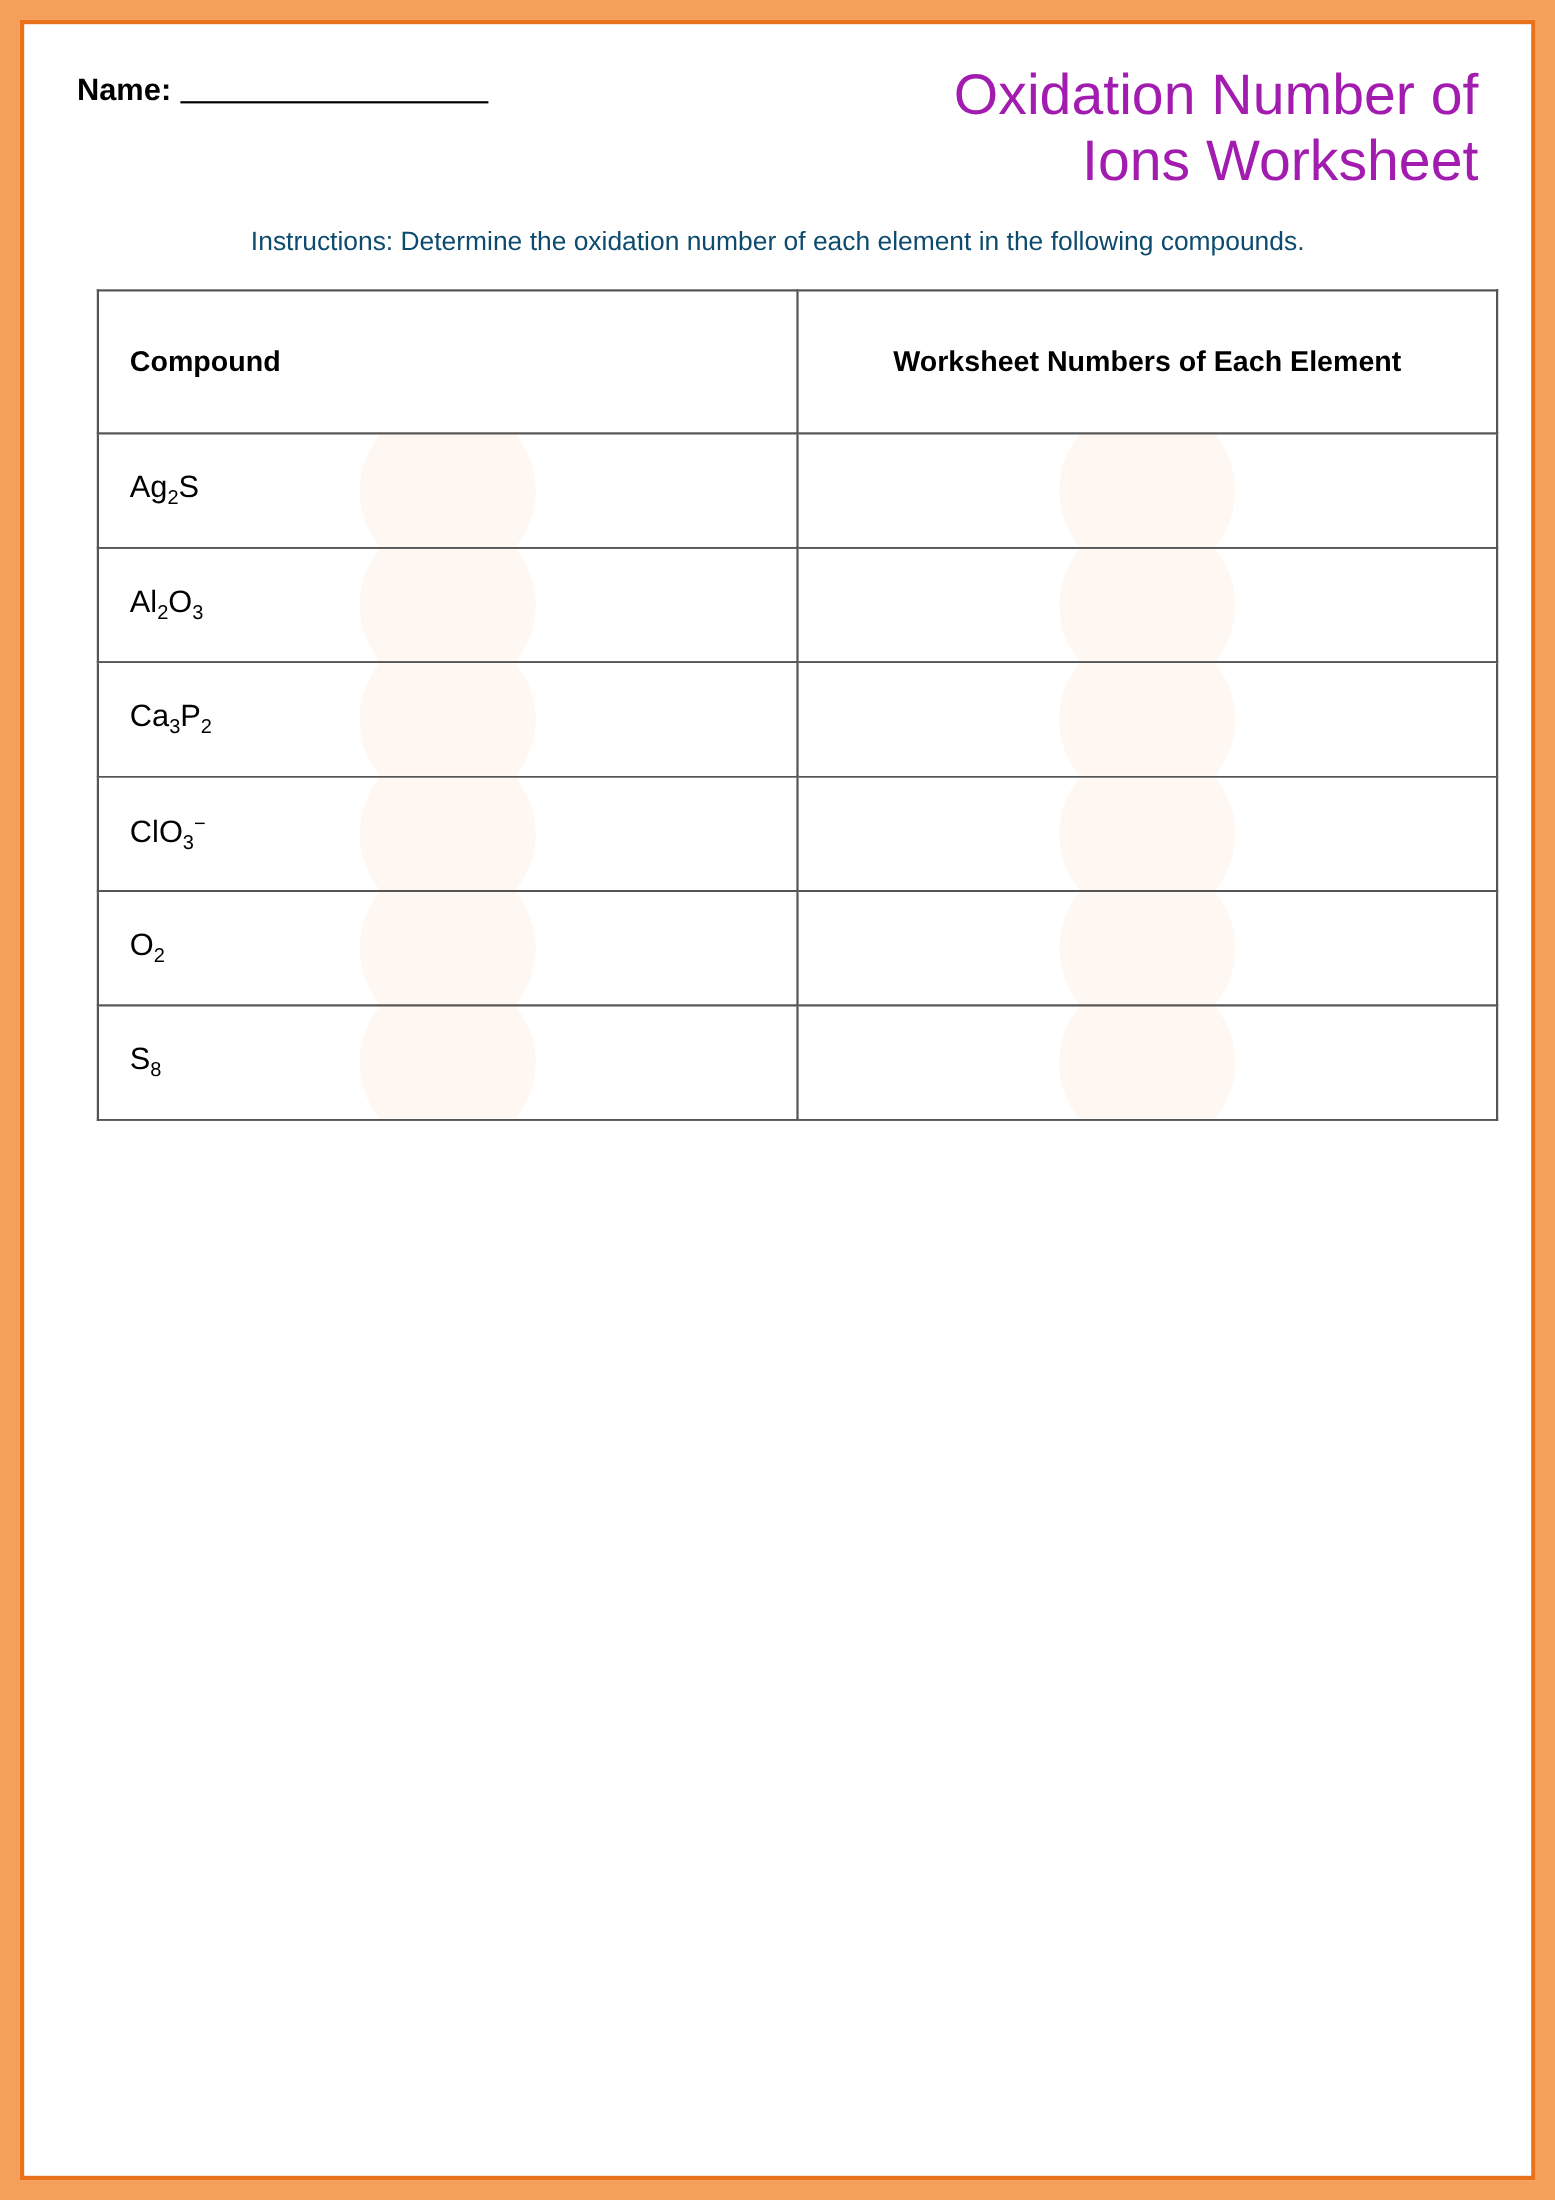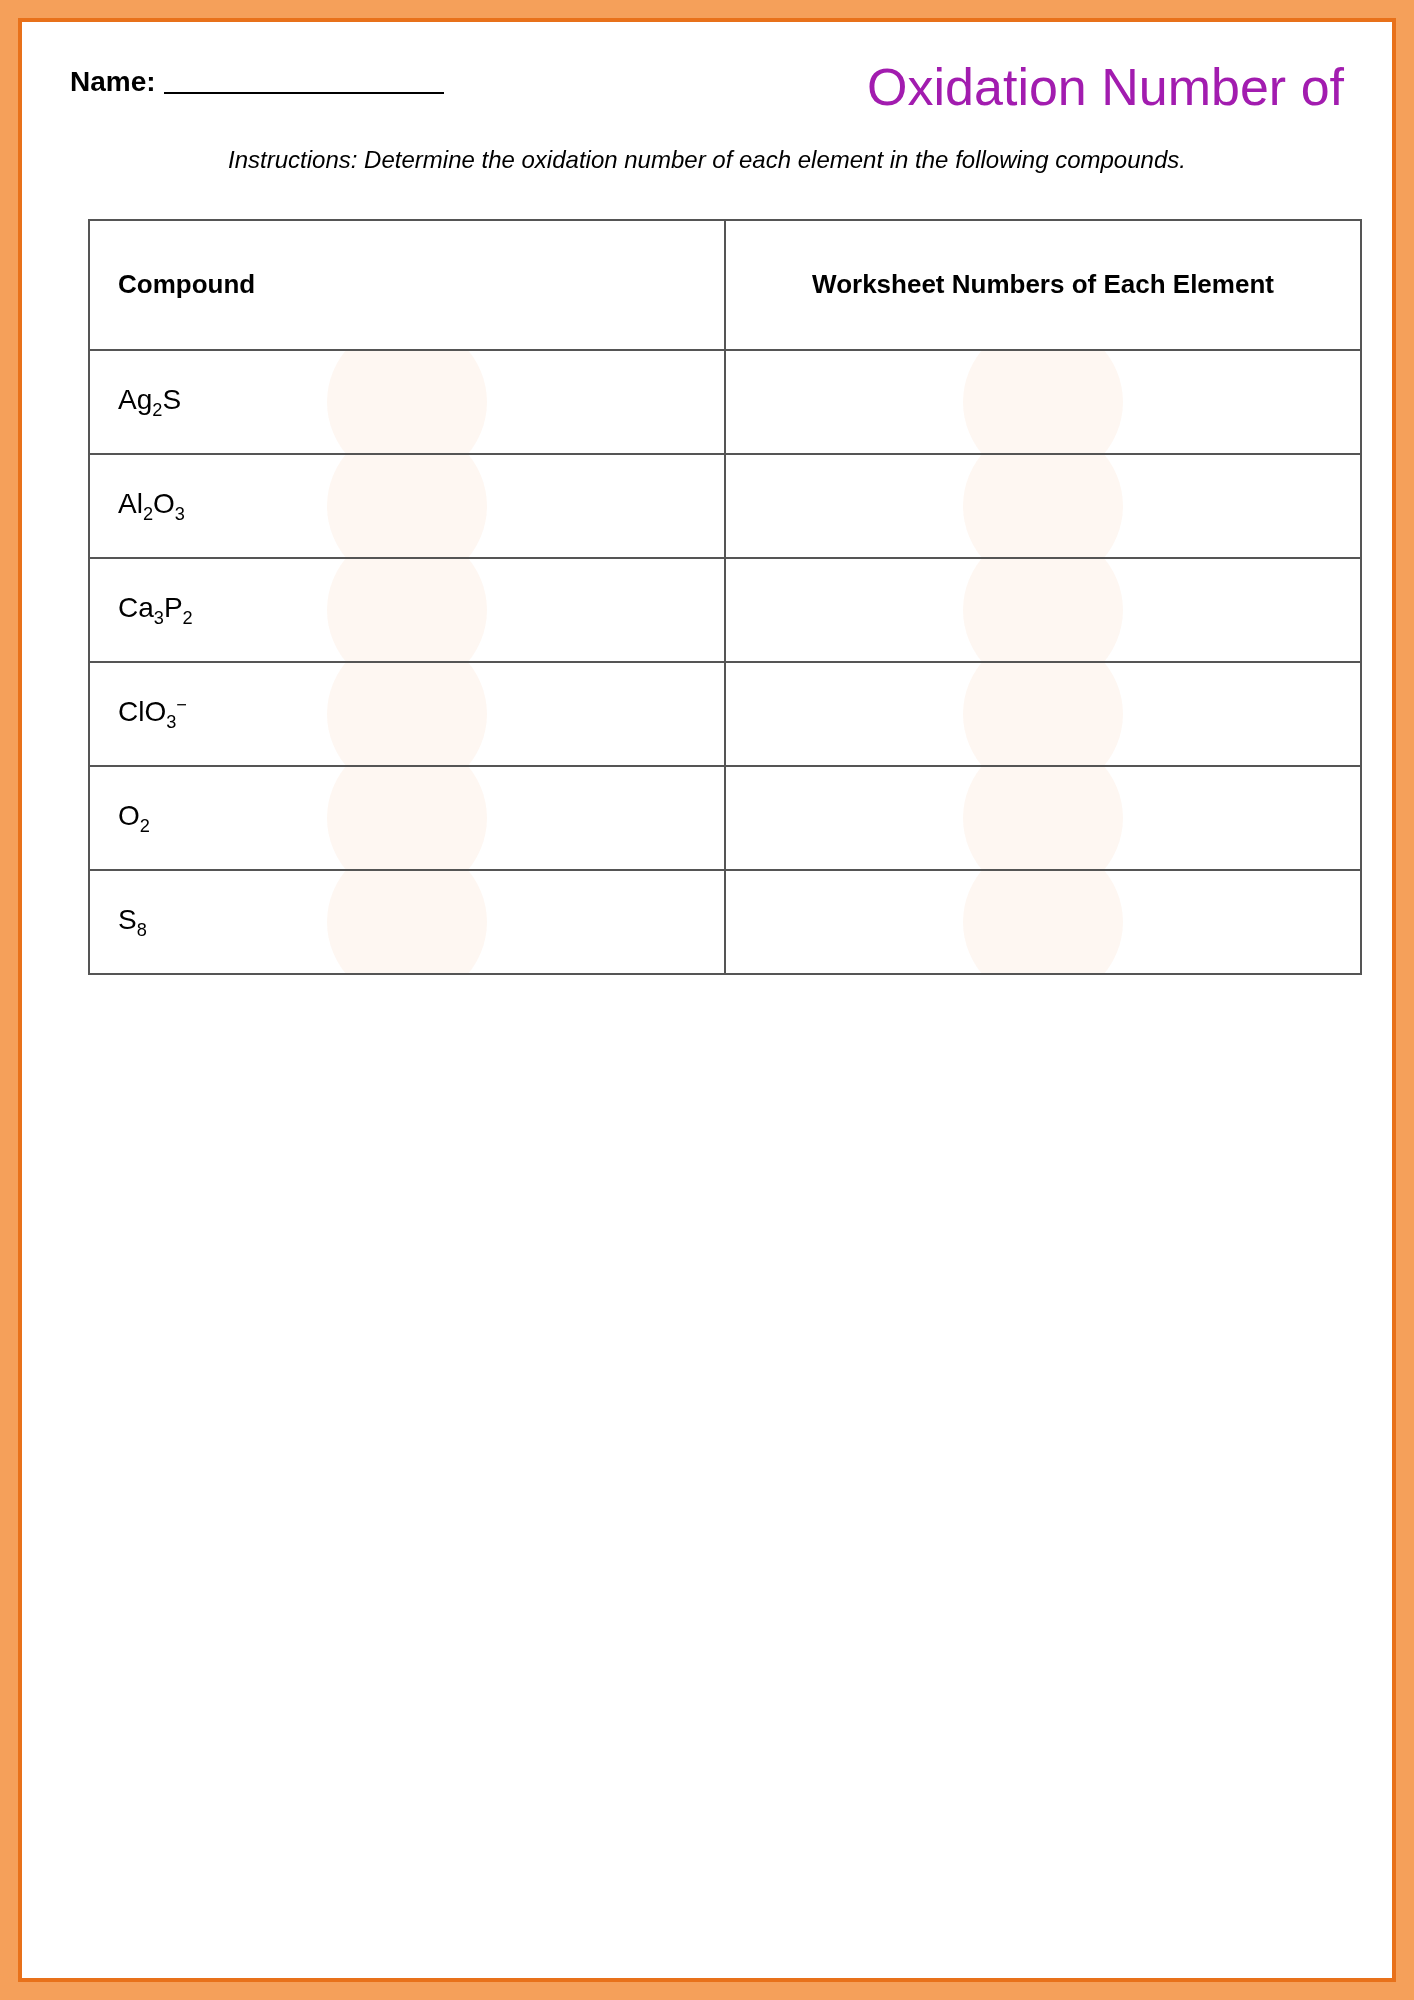--- a/index.html
+++ b/index.html
@@ -59,24 +59,23 @@
     .title-block h1 {
       font-size: 52px;
       font-weight: normal;
       color: #a21caf;
       line-height: 1.15;
     }
 
     .instructions {
       text-align: center;
       font-size: 24px;
-      color: #000000;
-      margin-bottom: 41px;
+      color: #0c4a6e;
+      margin-bottom: 25px;
       line-height: 1.5;
-      font-style: italic;
     }
 
     .worksheet-table {
       width: 100%;
       border-collapse: collapse;
       border: 2px solid #555;
       margin-left: 18px;
     }
 
     .worksheet-table th,
@@ -154,20 +153,21 @@
 <div class="page">
 
   <div class="header-area">
     <div class="name-line">
       <span>Name:</span>
       <span class="name-underline"></span>
     </div>
     <div class="title-block">
       <h1>
         <span>Oxidation Number of</span><br>
+        <span>Ions Worksheet</span>
       </h1>
     </div>
   </div>
 
   <div class="instructions">
     <span>Instructions: Determine the oxidation number of each element in the following compounds.</span>
   </div>
 
   <table class="worksheet-table">
     <thead>

